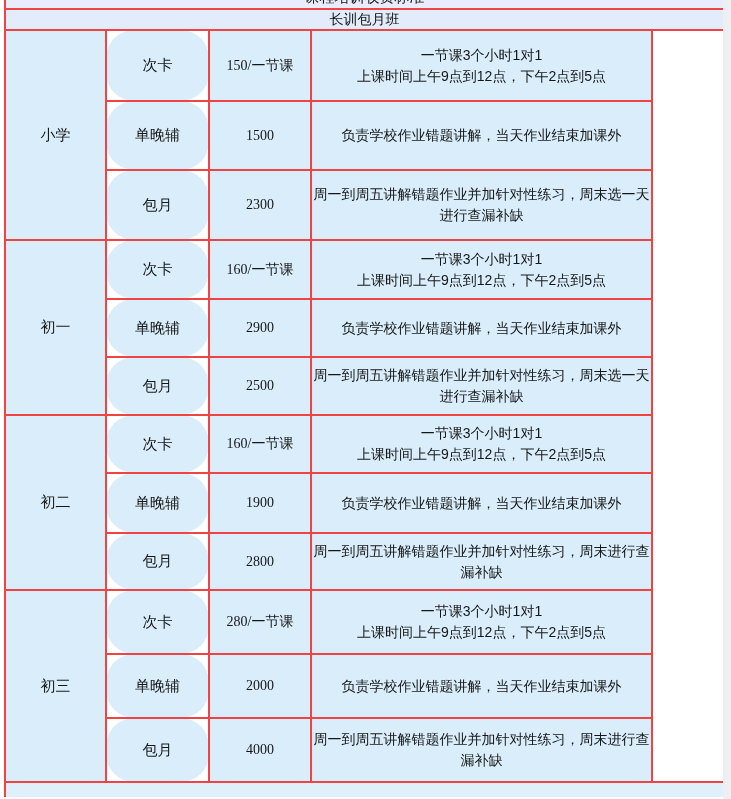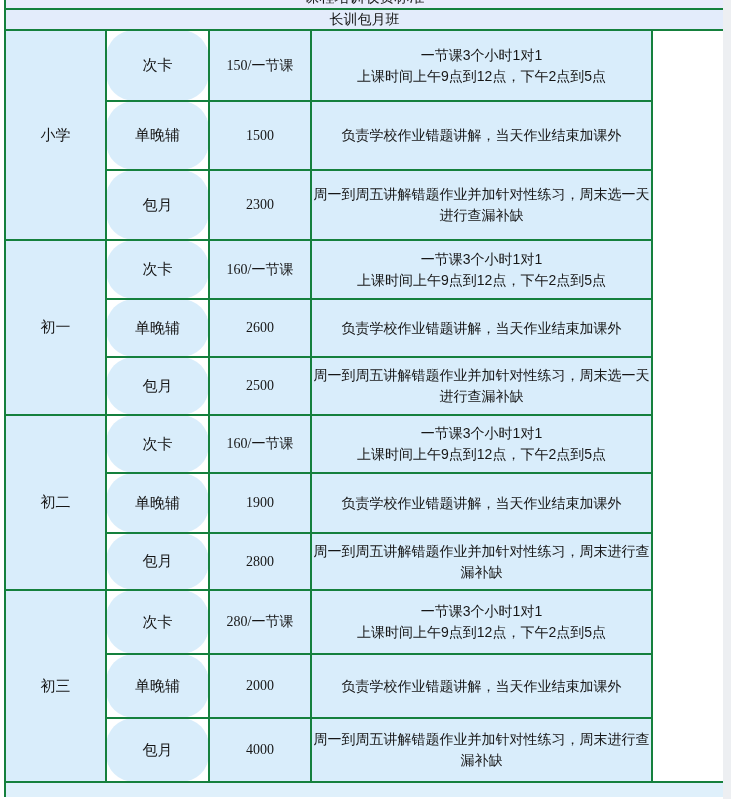--- a/index.html
+++ b/index.html
@@ -12,21 +12,21 @@
   }
   .page { position: relative; width: 731px; height: 799px; overflow: hidden; }
 
   table.pricing {
     position: absolute; left: 4px; top: 0;
     width: 719px;
     border-collapse: collapse;
     table-layout: fixed;
   }
   table.pricing td {
-    border: 2px solid #15803d;
+    border: 2px solid #ef4444;
     text-align: center;
     vertical-align: middle;
     padding: 0;
     color: #161616;
   }
 
   
   tr.clip-top td {
     border-top: none;
     background: #e9ecfc;
@@ -127,21 +127,21 @@
 
     <tr style="height:59px">
       <td class="grade" rowspan="3">初一</td>
       <td class="type">次卡</td>
       <td class="price">160/一节课</td>
       <td class="desc">一节课3个小时1对1
 上课时间上午9点到12点，下午2点到5点</td>
     </tr>
     <tr style="height:58px">
       <td class="type">单晚辅</td>
-      <td class="price">2600</td>
+      <td class="price">2900</td>
       <td class="desc">负责学校作业错题讲解，当天作业结束加课外</td>
     </tr>
     <tr style="height:58px">
       <td class="type">包月</td>
       <td class="price">2500</td>
       <td class="desc">周一到周五讲解错题作业并加针对性练习，周末选一天进行查漏补缺</td>
     </tr>
 
     <tr style="height:58px">
       <td class="grade" rowspan="3">初二</td>

